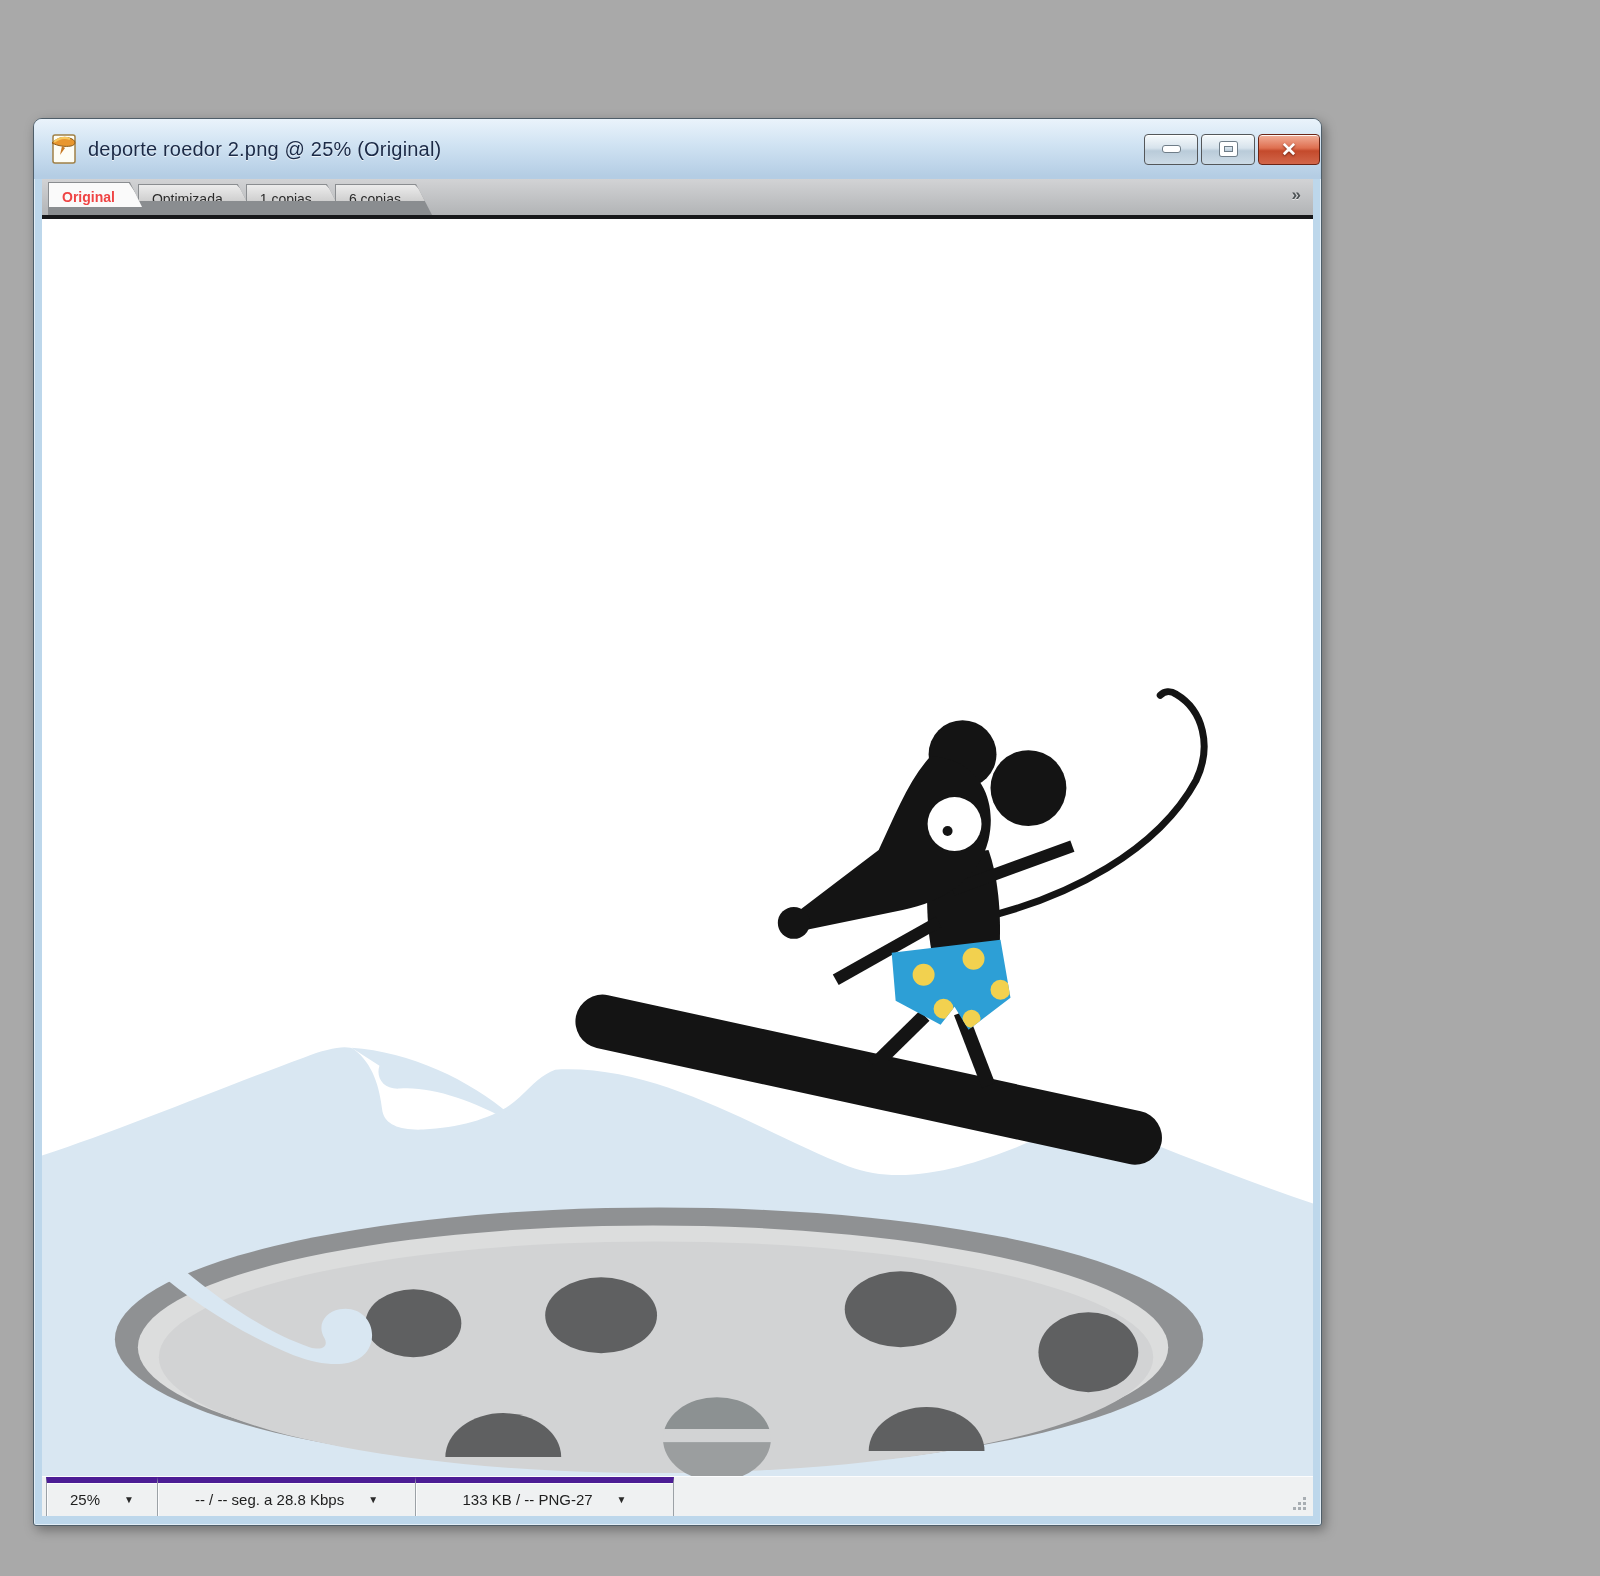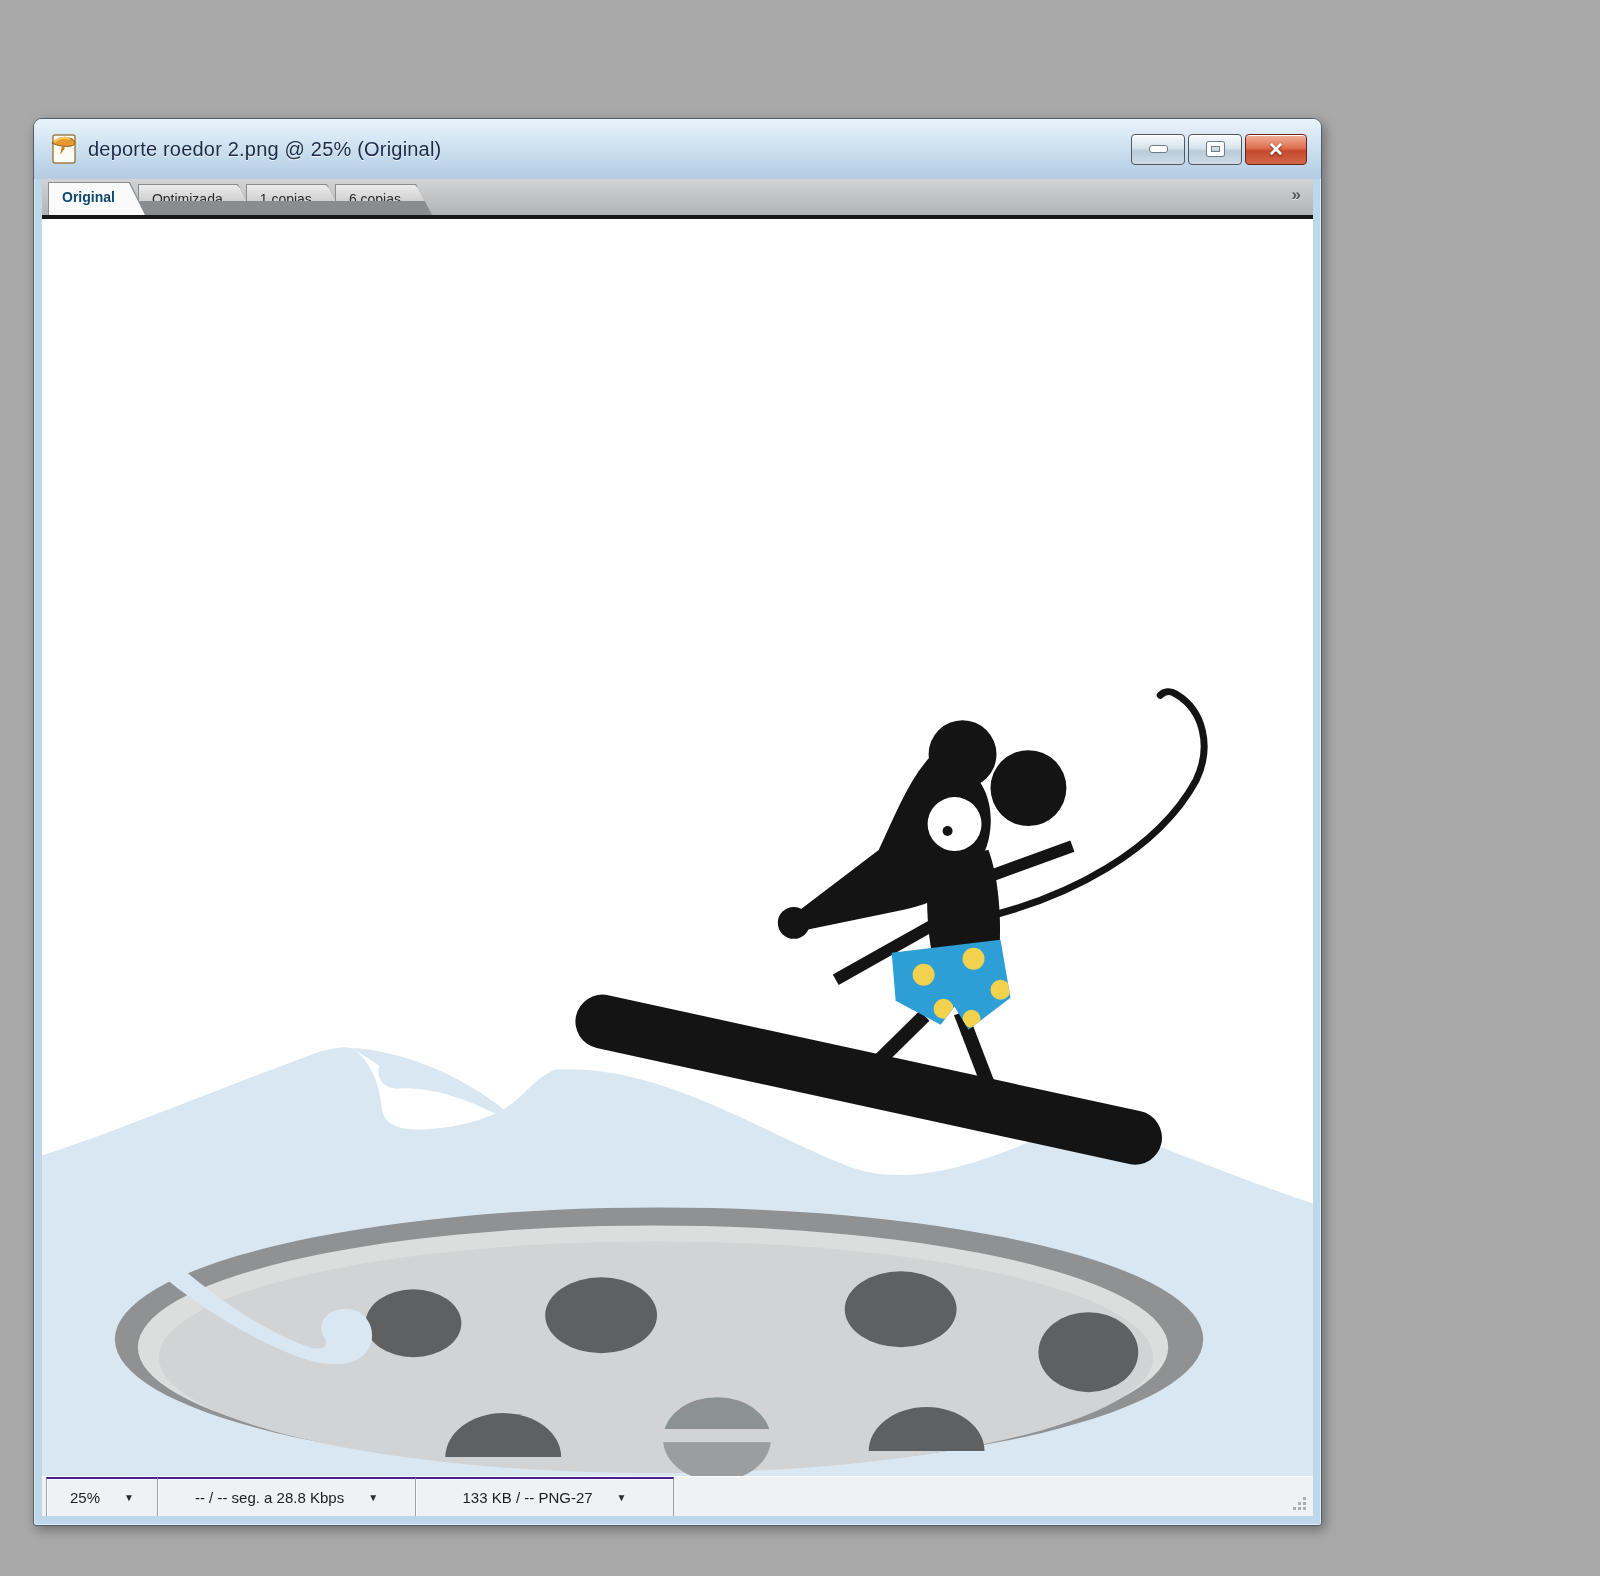--- a/index.html
+++ b/index.html
@@ -18,21 +18,21 @@
     background:#bdd7eb;
     border:1px solid #4f5e69;
     border-radius:9px 9px 3px 3px;
     box-shadow:3px 4px 12px rgba(0,0,0,0.35), inset 0 0 0 1px rgba(255,255,255,0.55);
   }
 
   
   .titlebar {
     height:60px;
     display:flex; align-items:center;
-    padding:0 14px 0 16px;
+    padding:0 1px 0 16px;
     background:linear-gradient(#eaf3fb, #cfe2f2 45%, #b4cde4 95%);
     border-radius:8px 8px 0 0;
   }
   .app-icon { width:28px; height:32px; margin-right:10px; flex:0 0 auto; }
   .win-title {
     font-size:20px; color:#1b2a47; letter-spacing:0.2px;
     white-space:nowrap; flex:1 1 auto;
     text-shadow:0 1px 0 rgba(255,255,255,0.7);
   }
   .win-controls { display:flex; gap:3px; }
@@ -85,21 +85,21 @@
   }
   .tab-inner {
     height:16px; margin:1px 1px 0 1px;
     clip-path:polygon(0 0, calc(100% - 16px) 0, 100% 100%, 0 100%);
     background:linear-gradient(#ececec, #cfcfcf);
     padding:6px 30px 0 13px;
     font-size:14px; color:#2b2b2b;
     white-space:nowrap;
   }
   .tab.active { height:33px; z-index:2; }
-  .tab.active .tab-inner { height:32px; background:#fafafa; font-weight:bold; color:#0c4a6e; }
+  .tab.active .tab-inner { height:24px; background:#fafafa; font-weight:bold; color:#ef4444; }
   .tab-overflow {
     position:absolute; right:12px; top:6px;
     font-size:17px; font-weight:bold; color:#4e5356;
     cursor:pointer;
     text-shadow:0 1px 0 rgba(255,255,255,0.6);
   }
   .canvas-divider { height:4px; background:#17181a; flex:0 0 auto; }
 
   
   .canvas { flex:1 1 auto; background:#ffffff; position:relative; overflow:hidden; }
@@ -110,21 +110,21 @@
     height:40px; flex:0 0 auto;
     background:#eff1f2;
     border-top:1px solid #fbfcfd;
     display:flex; align-items:stretch;
     position:relative;
     font-size:15px; color:#1e1e1e;
   }
   .status-section {
     display:flex; align-items:center; justify-content:center;
     gap:24px;
-    border-top:2px solid #4c1d95;
+    border-top:6px solid #4c1d95;
     border-right:1px solid #9ba1a6;
     box-shadow:inset 1px 1px 0 rgba(255,255,255,0.8);
     cursor:pointer;
     white-space:nowrap;
   }
   .status-section:first-child { border-left:1px solid #9ba1a6; margin-left:4px; }
   .s1 { width:112px; }
   .s2 { width:258px; }
   .s3 { width:258px; }
   .drop-arrow { font-size:10px; color:#2a2a2a; }

